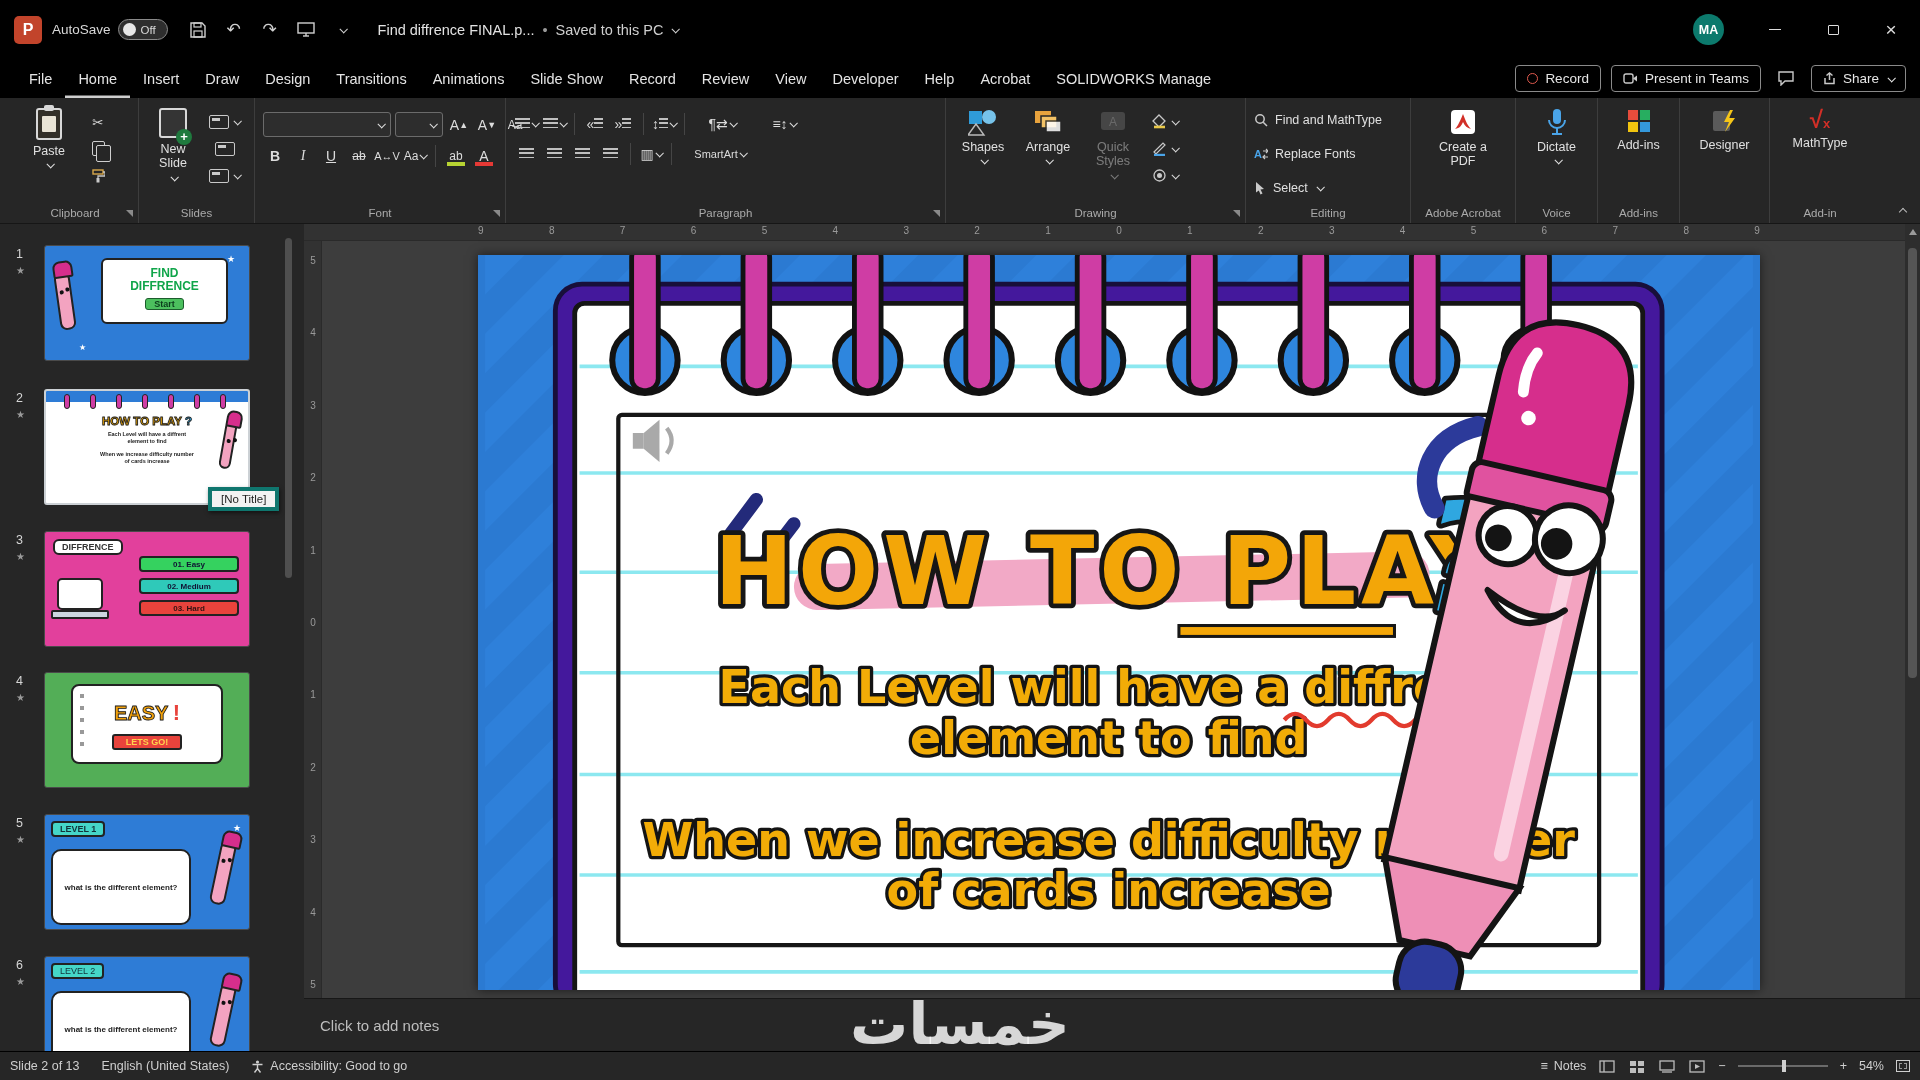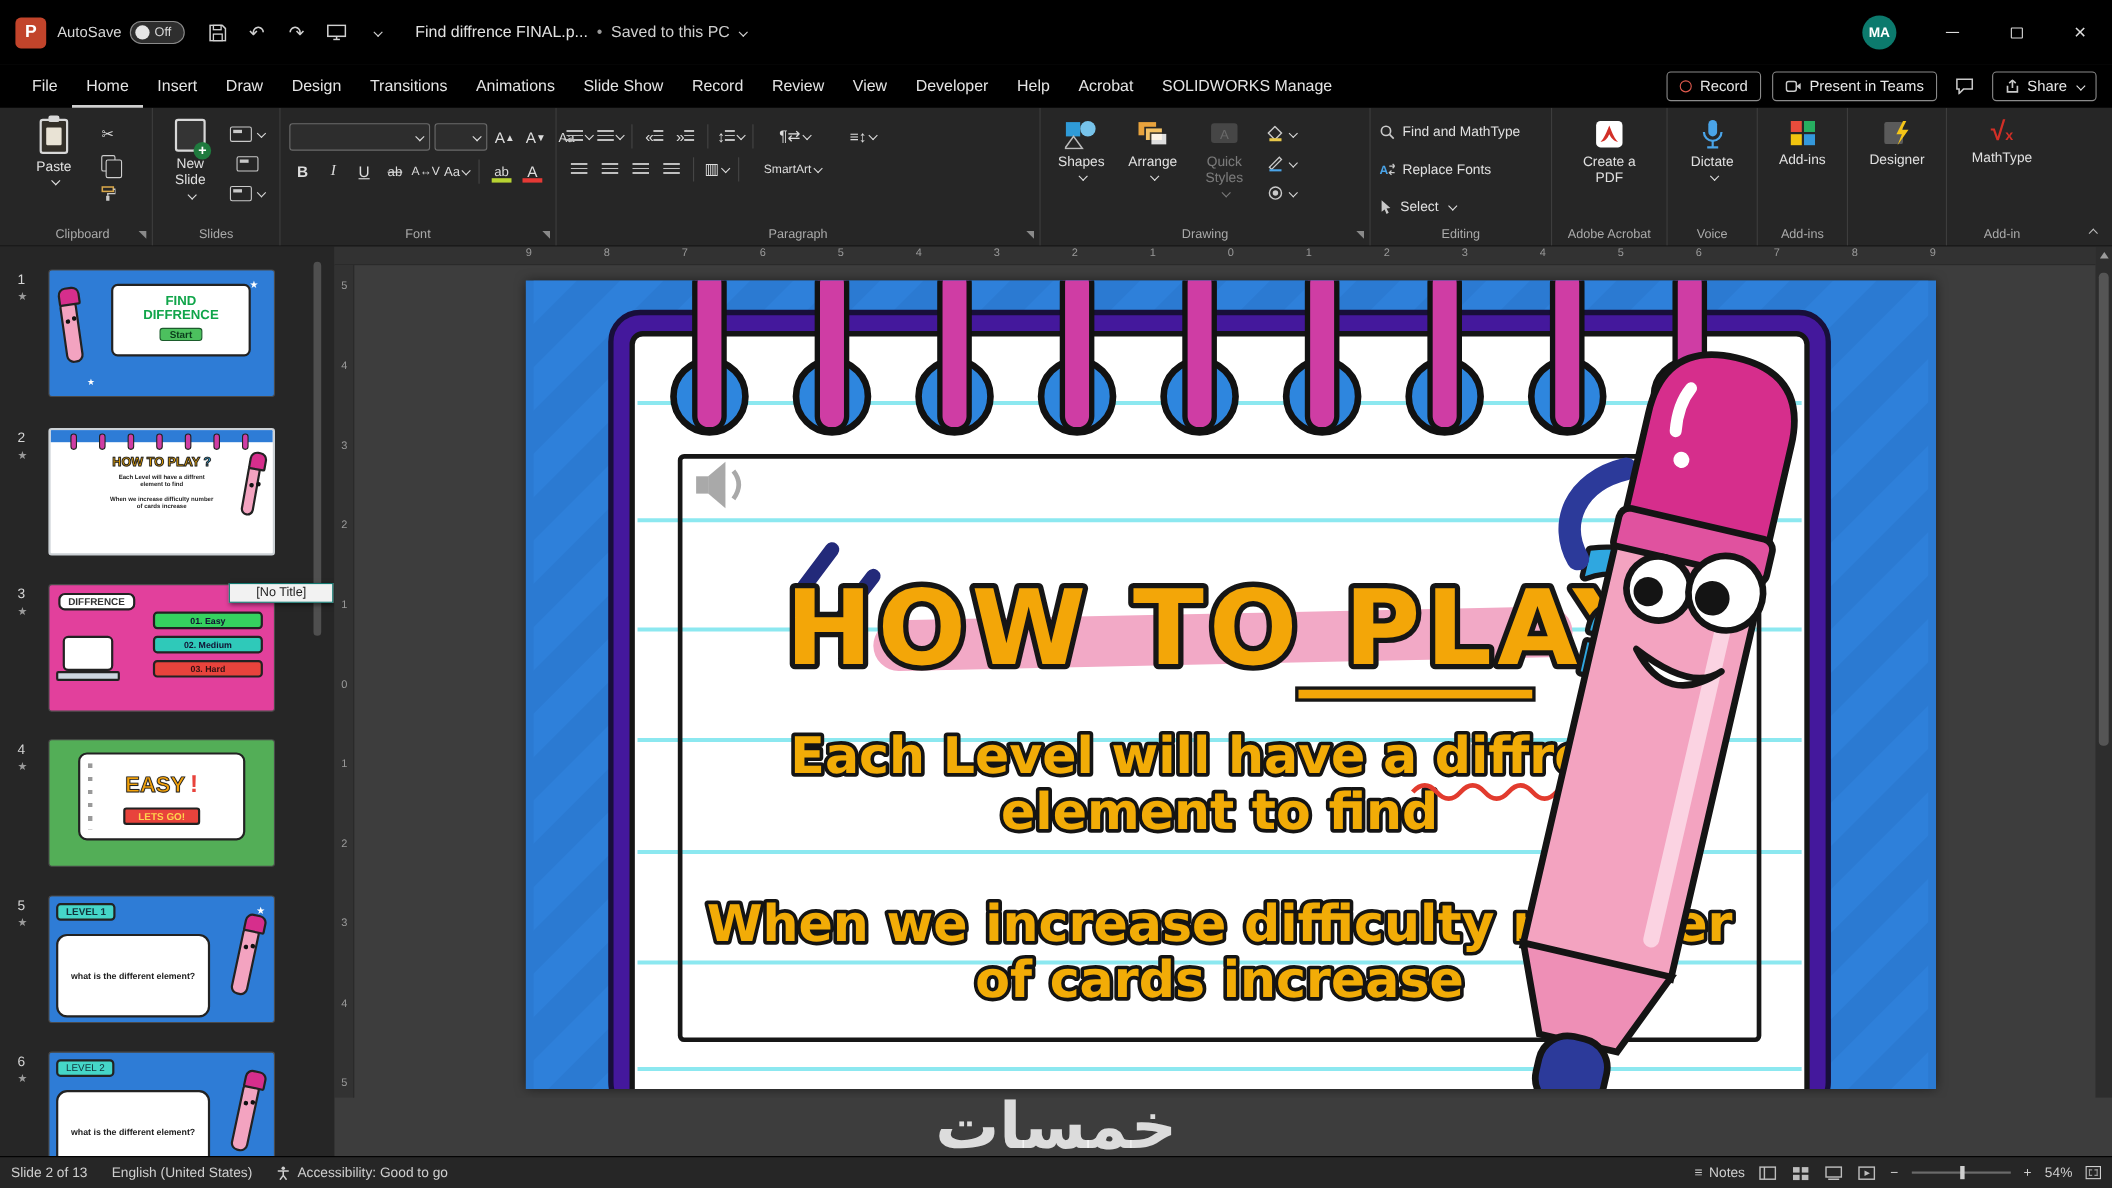--- a/index.html
+++ b/index.html
@@ -99,21 +99,21 @@
   
   .panel { position:absolute; top:224px; left:0; width:304px; bottom:29px; background:#262626; overflow:hidden; z-index:20; }
   .thumb-row { position:absolute; left:44px; width:206px; height:116px; }
   .thumb-num { position:absolute; left:-28px; top:2px; width:20px; text-align:left; font-size:12.5px; color:#d5d5d5; }
   .thumb-star { position:absolute; left:-28px; top:20px; font-size:10px; color:#9a9a9a; }
   .thumb { width:206px; height:116px; border:1.5px solid #4a4a4a; border-radius:3px; overflow:hidden;
     position:relative; background:#2e7cd6; cursor:pointer; }
   .thumb.selected { border:2.5px solid #ccd1d5; }
   .t-card { position:absolute; background:#fff; border:2px solid #222; border-radius:6px; }
   .tooltip { position:absolute; left:208px; top:263px; background:#f2f2f2; color:#1f1f1f; font-size:11.5px;
-    padding:2px 24px; border:1px solid #0f766e; box-shadow:1px 2px 4px rgba(0,0,0,.5); z-index:25; white-space:nowrap;margin-top:43px; }
+    padding:2px 9px; border:4px solid #0f766e; box-shadow:1px 2px 4px rgba(0,0,0,.5); z-index:25; white-space:nowrap; }
   .panel-scroll { position:absolute; right:12px; top:14px; width:7px; height:340px; background:#4f4f4f; border-radius:4px; }
   .ostroke { -webkit-text-stroke:.8px #222; text-shadow:0 0 1px #222; }
 
   
   .t-rings { position:absolute; top:0; left:0; right:0; height:11px; background:#2e7cd6; }
   .t-ringbar { position:absolute; top:3px; width:6px; height:15px; background:#cf3da4; border:1.5px solid #222; border-radius:3px; }
 
   
   .canvas { position:absolute; left:304px; top:224px; right:0; bottom:82px; background:#3d3d3d; overflow:hidden; }
   .hruler { position:absolute; top:0; left:0; right:15px; height:17px; background:#323232; border-bottom:1px solid #2a2a2a; }
@@ -773,20 +773,23 @@
         </g>
       </svg>
     </div>
 
     <div class="canvas-scroll">
       <span class="scroll-arrow"></span>
       <span class="thumbv"></span>
     </div>
   </div>
 
+  <div class="notesbar">
+    <span>Click to add notes</span>
+  </div>
 
   <div class="watermark">خمسات</div>
 
   <div class="statusbar">
     <div class="sb-left">
       <span class="sb-item">Slide 2 of 13</span>
       <span class="sb-item">English (United States)</span>
       <span class="sb-item">
         <svg class="ic" width="13" height="13" viewBox="0 0 13 13">
             <circle cx="6.5" cy="2" r="1.6" fill="#cfcfcf"></circle>

